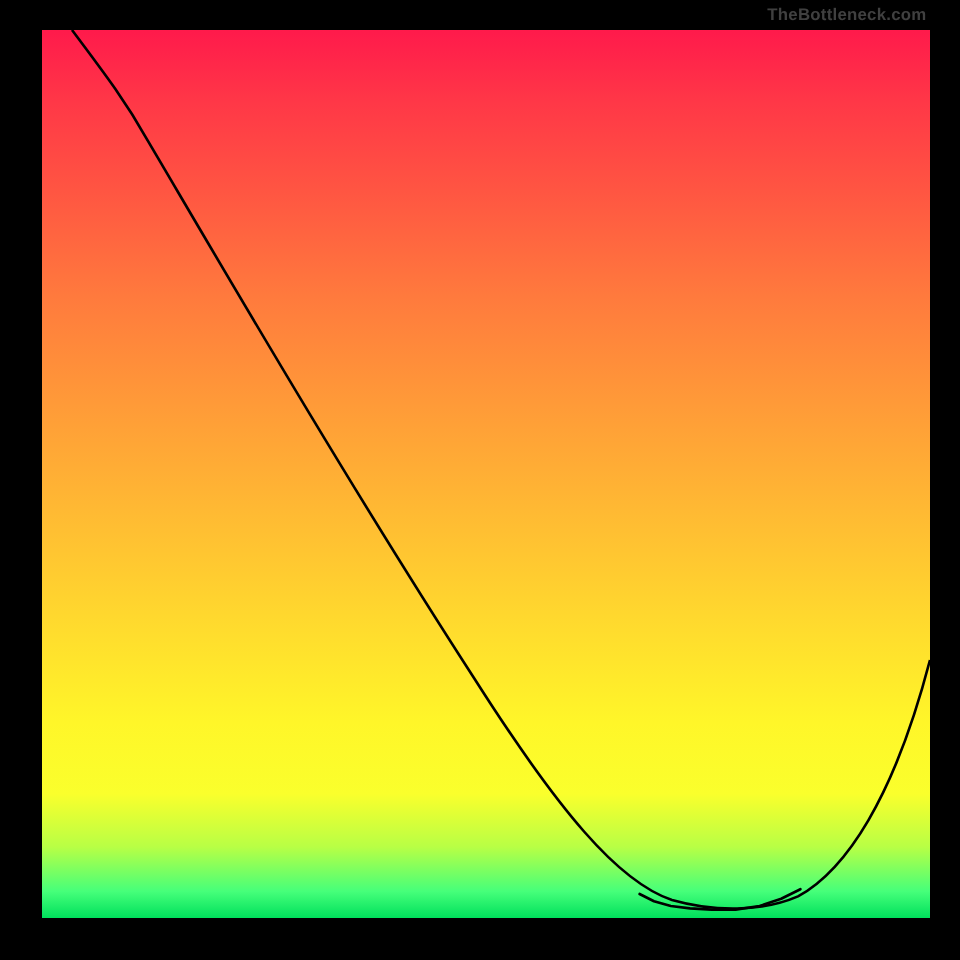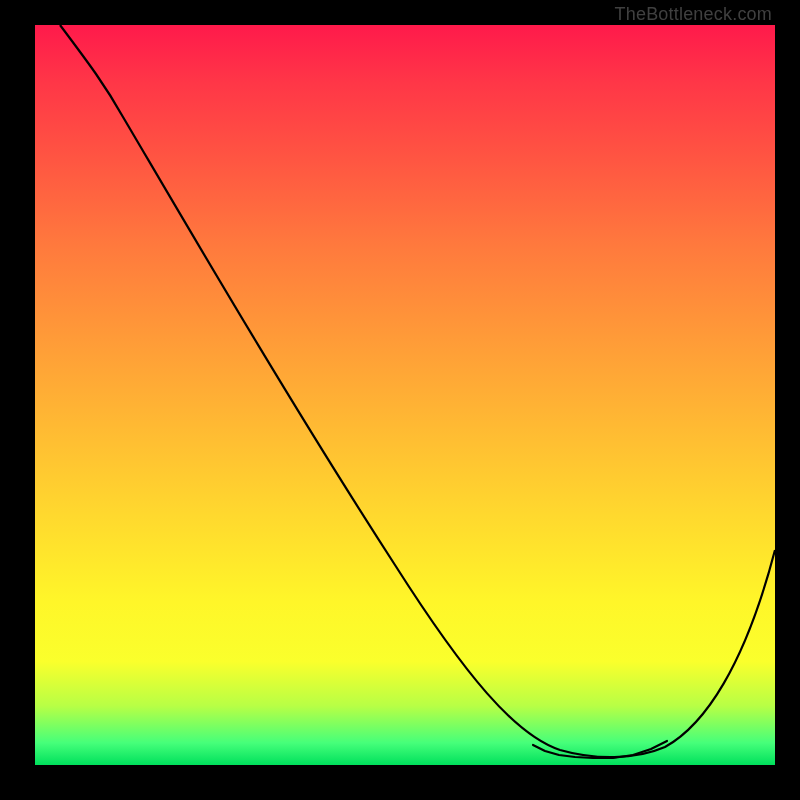--- a/index.html
+++ b/index.html
@@ -12,21 +12,21 @@
           #ff7a3d 30%,
           #ff9a38 42%,
           #ffb933 54%,
           #ffd82e 66%,
           #fff629 78%,
           #faff2c 86%,
           #b8ff45 92%,
           #46ff7a 97%,
           #00e05c 100%);
         }
-  .watermark{position:absolute;right:28px;top:4px;color:#404040;font-size:18px;font-weight:normal;letter-spacing:0.2px}
+  .watermark{position:absolute;right:28px;top:4px;color:#404040;font-size:14px;font-weight:bold;letter-spacing:0.2px}
   svg.curve{position:absolute;left:35px;top:25px;width:740px;height:740px;overflow:visible}
   .curve path{fill:none;stroke:#000;stroke-width:2.2}
   .marker{fill:none;stroke:#d86a6a;stroke-width:8;stroke-linecap:round;stroke-linejoin:round}
 </style>
 </head>
 <body>
 
 <div class="outer">
   <div class="plot"></div>
 

